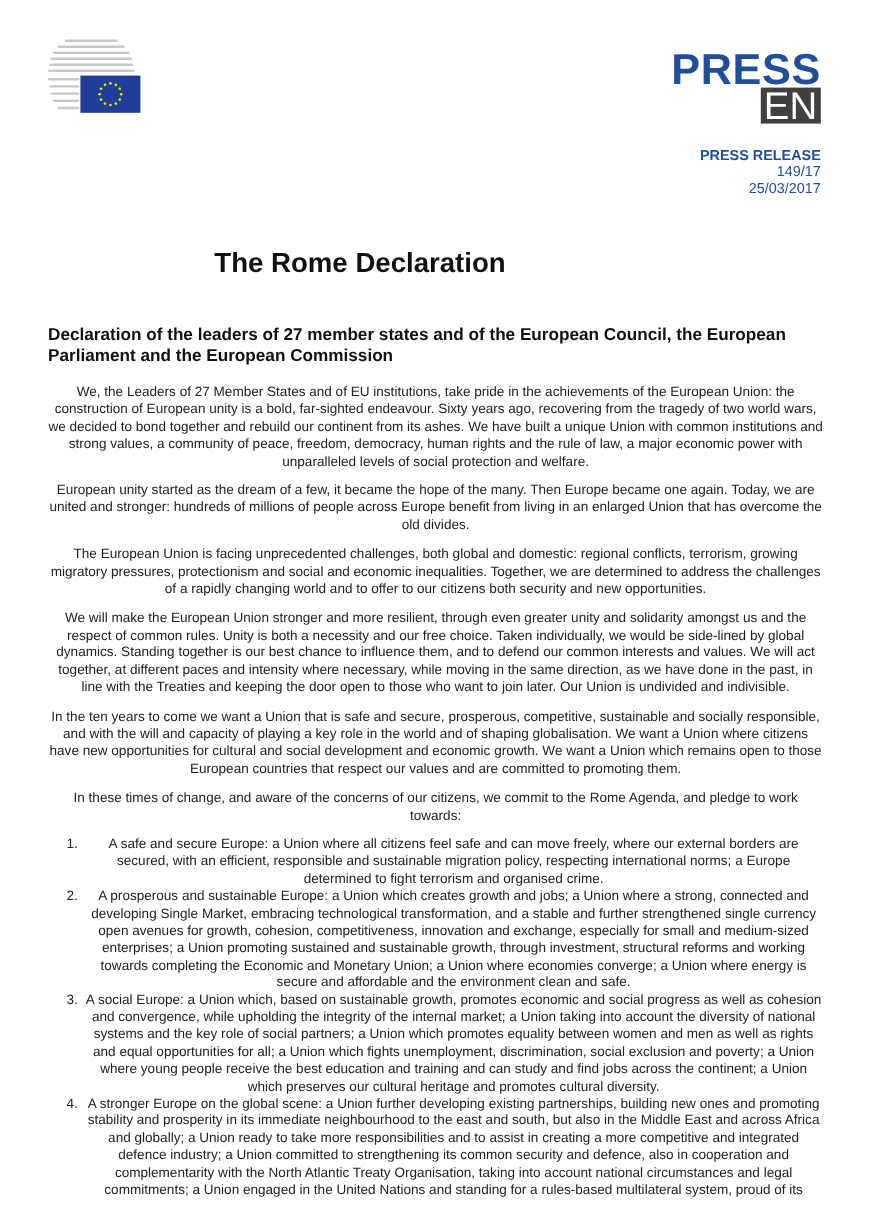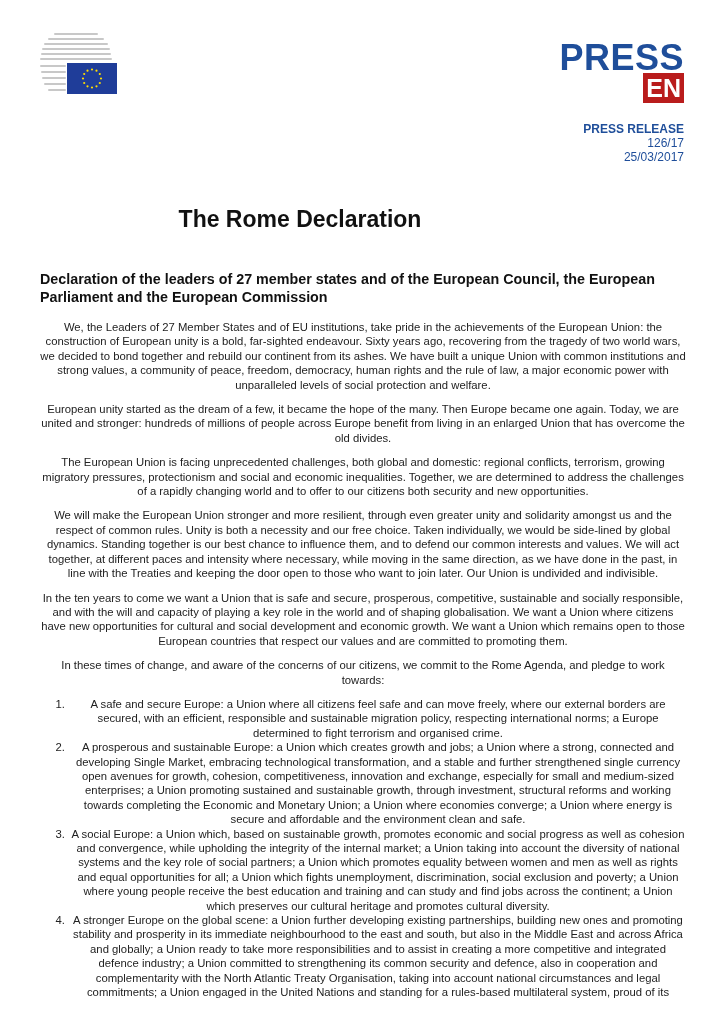--- a/index.html
+++ b/index.html
@@ -5,21 +5,21 @@
   html, body { margin:0; padding:0; background:#ffffff; }
   body { width:724px; height:1024px; position:relative; overflow:hidden; font-family:"Liberation Sans", sans-serif; color:#1a1a1a; }
   .logo { position:absolute; left:40px; top:33px; width:200px; height:70px; }
   .logo-lines { position:absolute; left:0; top:0; width:80px; height:64px; }
   .logo-lines div { position:absolute; height:2px; background:#c8c8c8; border-radius:1px; }
   .flag { position:absolute; left:27px; top:30px; width:50px; height:31px; background:#1f3d99; }
   .flag svg { position:absolute; left:0; top:0; }
   .council-text { position:absolute; left:79px; top:36px; font-size:12.5px; font-weight:bold; color:#6d6e71; line-height:15px; }
   .press { position:absolute; right:40px; top:33px; text-align:right; }
   .press-word { font-size:36px; font-weight:bold; color:#1f4e9a; letter-spacing:0.5px; line-height:28px;margin-top:11px; }
-  .press-en { display:inline-block; background:#b91c1c; color:#fff; font-size:25px; font-weight:bold; padding:0 3px; line-height:30px; margin-top:1px; }
+  .press-en { display:inline-block; background:#404040; color:#fff; font-size:32px; font-weight:normal; padding:0 3px; line-height:30px; margin-top:1px; }
   .release { position:absolute; right:40px; top:122px; text-align:right; font-size:12px; line-height:14px; }
   .release .lbl { color:#1f4e9a; font-weight:bold; }
   .release .val { color:#1f4e9a; }
   .title { position:absolute; left:0; width:600px; top:206px; text-align:center; font-size:23px; font-weight:bold; color:#111; }
   .subtitle { position:absolute; left:40px; top:270px; width:640px; font-size:14.3px; font-weight:bold; line-height:18px; color:#111; }
   .body { position:absolute; left:40px; top:320px; width:646px; font-size:11.3px; line-height:14.4px; color:#222;text-align:center; }
   .body p { margin:0 0 10px 0; }
   .body ol { margin:0; padding-left:28px; }
   .body li { margin:0; padding-left:2px; }
 </style>
@@ -60,21 +60,21 @@
   </div>
 </div>
 
 <div class="press">
   <div class="press-word">PRESS</div>
   <div class="press-en">EN</div>
 </div>
 
 <div class="release">
   <div class="lbl">PRESS RELEASE</div>
-  <div class="val">126/17</div>
+  <div class="val">149/17</div>
   <div class="val">25/03/2017</div>
 </div>
 
 <div class="title">The Rome Declaration</div>
 <div class="subtitle">Declaration of the leaders of 27 member states and of the European Council, the European Parliament and the European Commission</div>
 
 <div class="body">
   <p>We, the Leaders of 27 Member States and of EU institutions, take pride in the achievements of the European Union: the construction of European unity is a bold, far-sighted endeavour. Sixty years ago, recovering from the tragedy of two world wars, we decided to bond together and rebuild our continent from its ashes. We have built a unique Union with common institutions and strong values, a community of peace, freedom, democracy, human rights and the rule of law, a major economic power with unparalleled levels of social protection and welfare.</p>
   <p>European unity started as the dream of a few, it became the hope of the many. Then Europe became one again. Today, we are united and stronger: hundreds of millions of people across Europe benefit from living in an enlarged Union that has overcome the old divides.</p>
   <p>The European Union is facing unprecedented challenges, both global and domestic: regional conflicts, terrorism, growing migratory pressures, protectionism and social and economic inequalities. Together, we are determined to address the challenges of a rapidly changing world and to offer to our citizens both security and new opportunities.</p>

